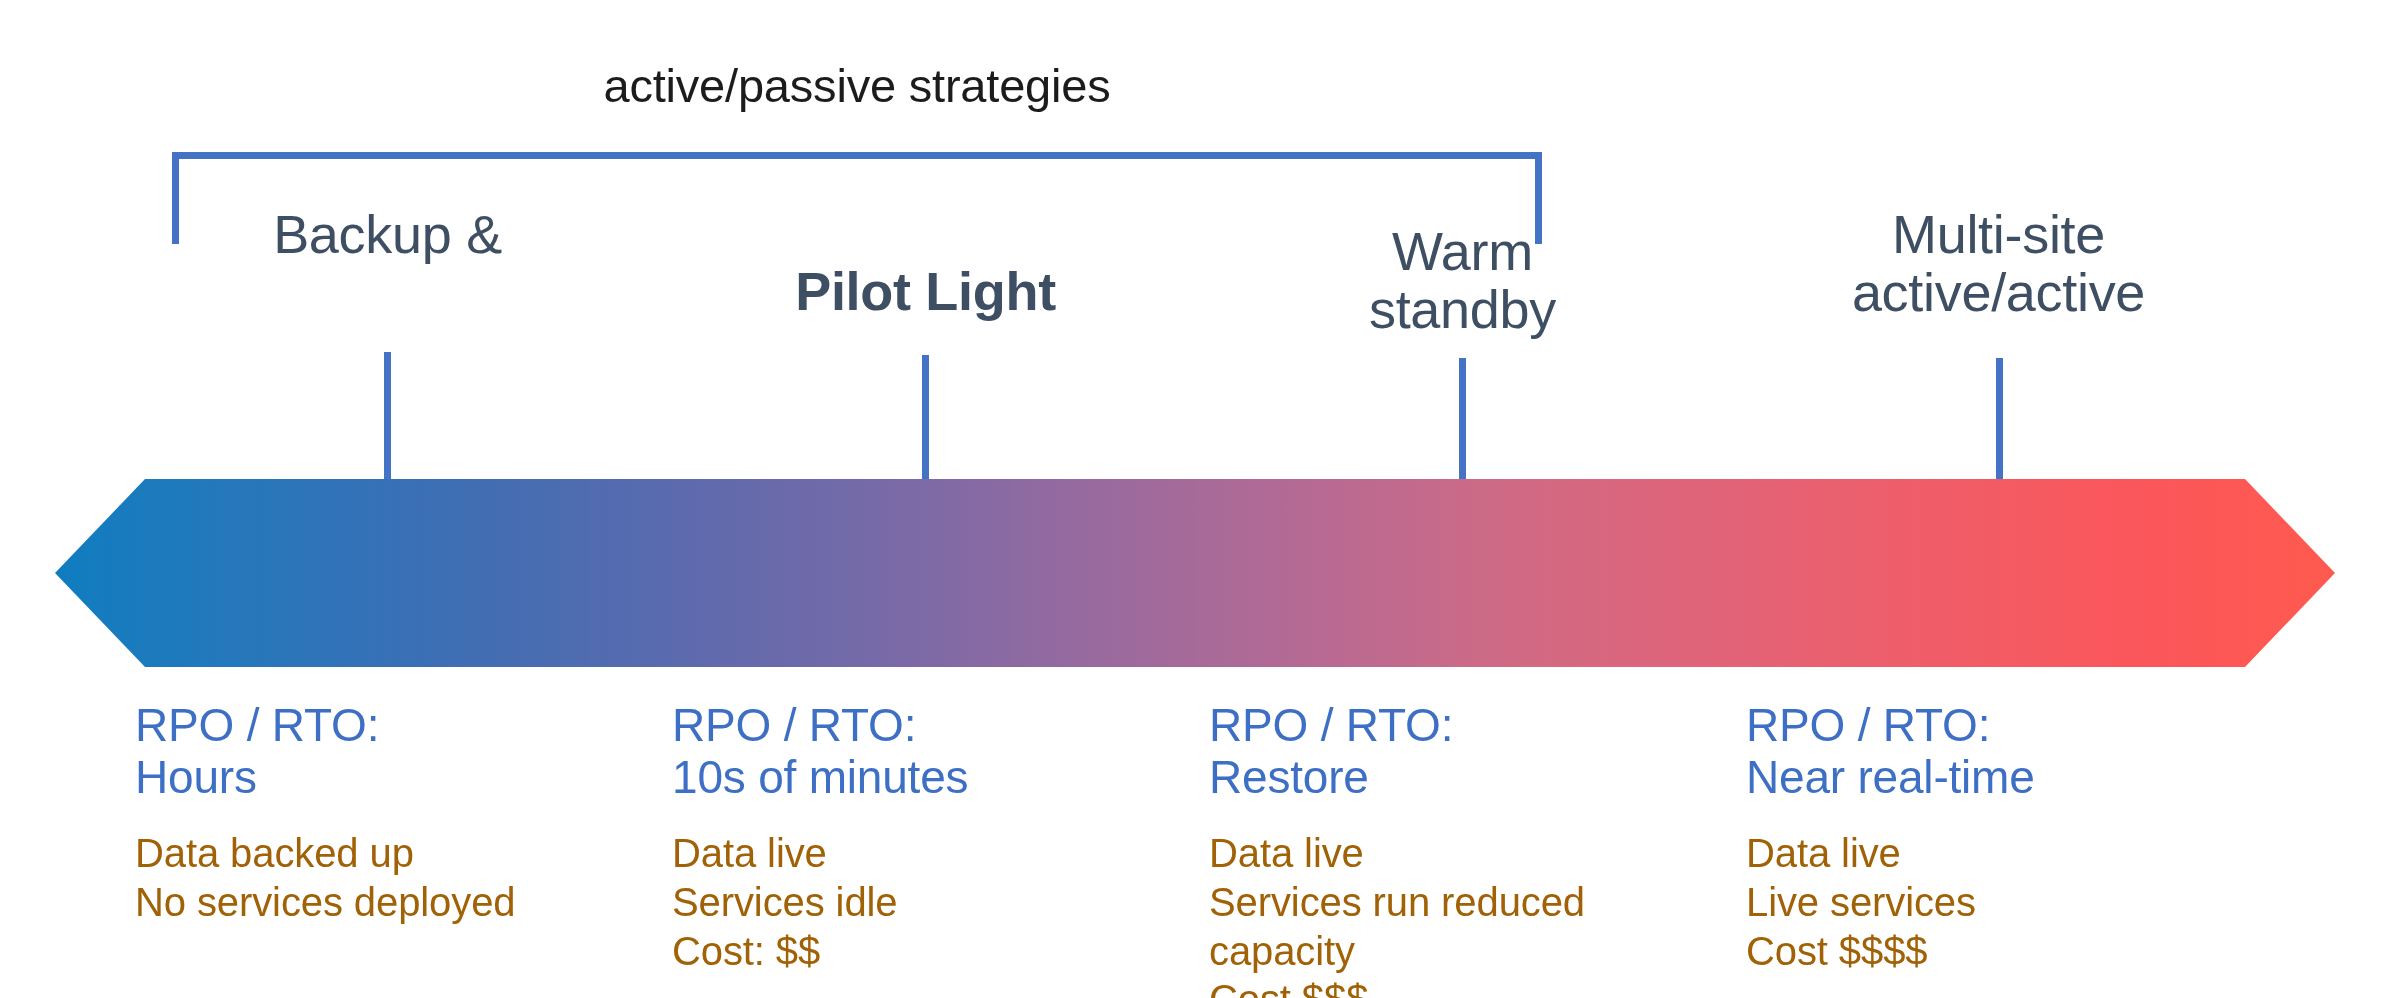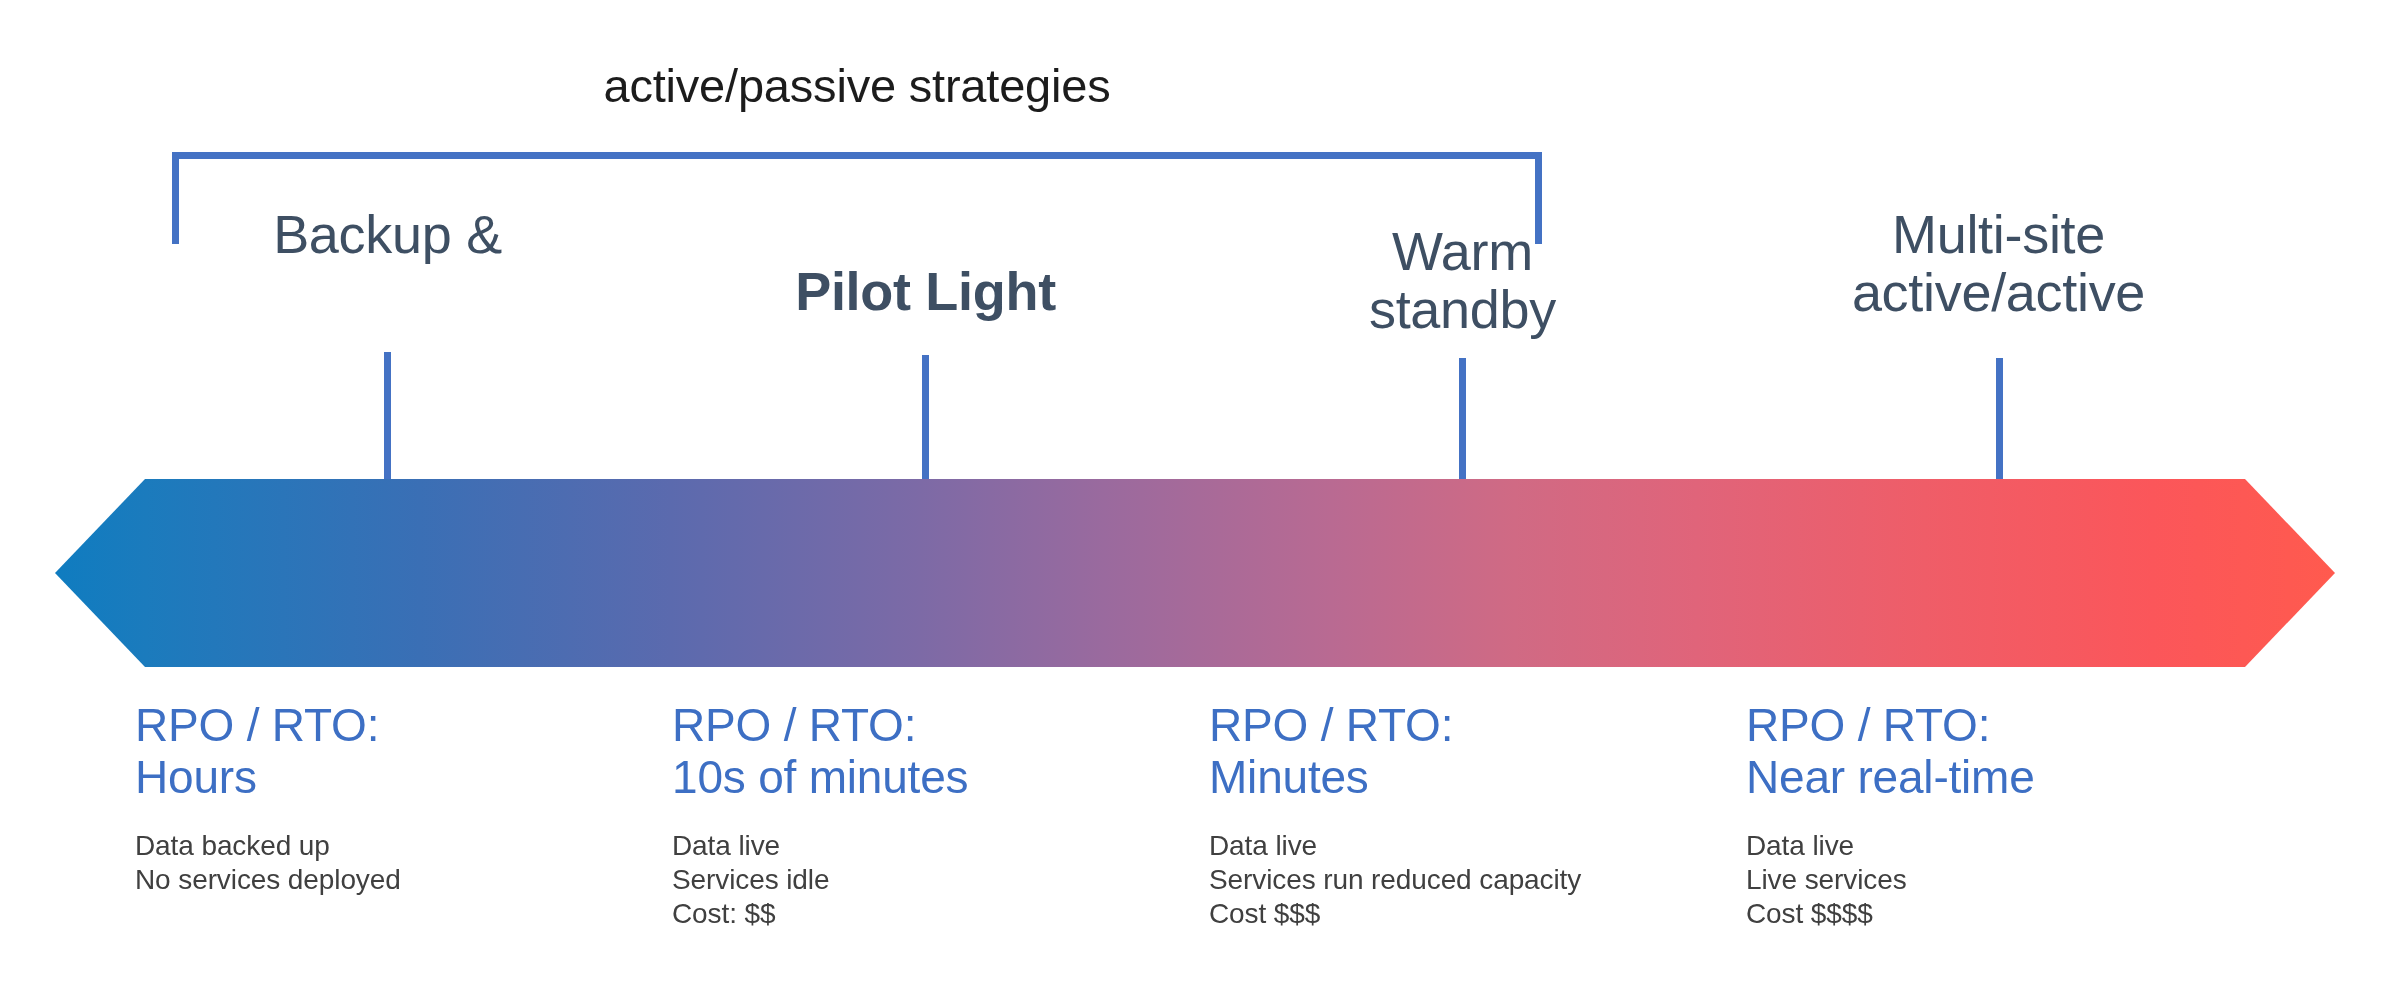--- a/index.html
+++ b/index.html
@@ -127,23 +127,23 @@
     position: absolute;
   }
   .rpo {
     font-size: 46px;
     line-height: 1.12;
     color: #3d6fc4;
     letter-spacing: -0.2px;
   }
   .detail {
     margin-top: 26px;
-    font-size: 28px;
+    font-size: 40px;
     line-height: 1.22;
-    color: #404040;
+    color: #a16207;
     letter-spacing: -0.1px;
   }
 </style>
 </head>
 <body>
 
 <div id="stage">
 
   <div class="group-label">active/passive strategies</div>
 
@@ -199,21 +199,21 @@
     <div class="detail">
       <div>Data live</div>
       <div>Services idle</div>
       <div>Cost: $$</div>
     </div>
   </div>
 
   <div class="col" style="left:1209px; top:700px; width:500px;">
     <div class="rpo">
       <div>RPO / RTO:</div>
-      <div>Minutes</div>
+      <div>Restore</div>
     </div>
     <div class="detail">
       <div>Data live</div>
       <div>Services run reduced capacity</div>
       <div>Cost $$$</div>
     </div>
   </div>
 
   <div class="col" style="left:1746px; top:700px; width:500px;">
     <div class="rpo">

